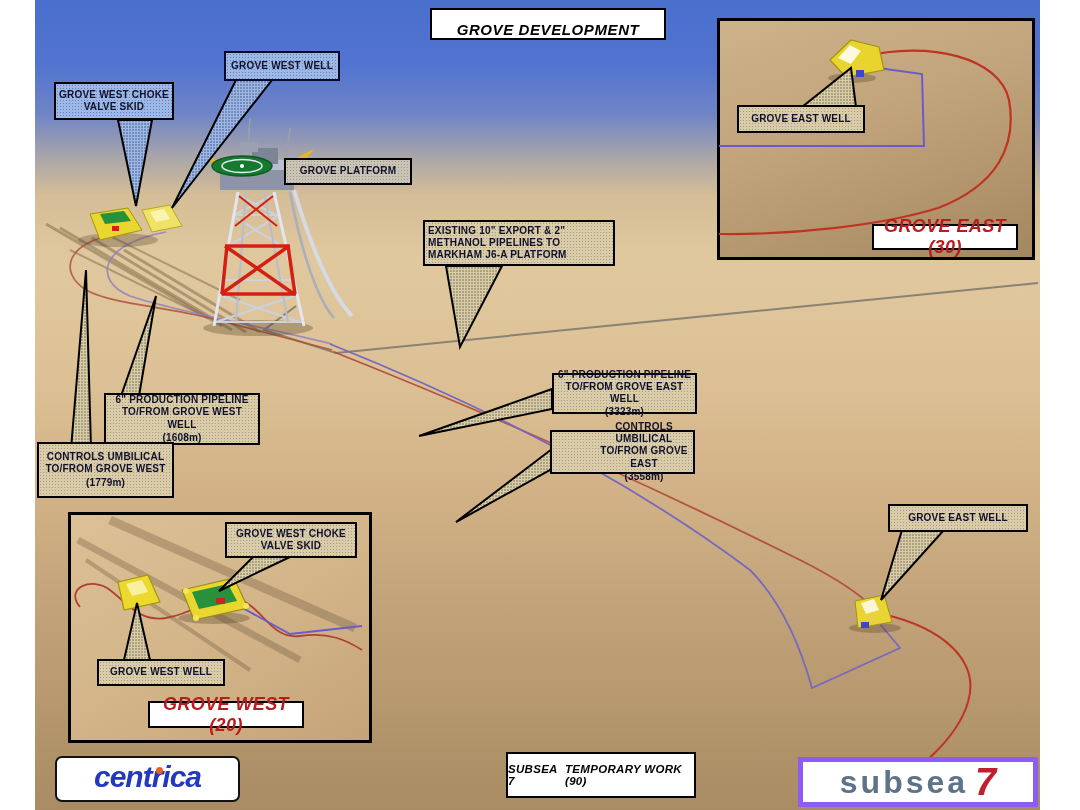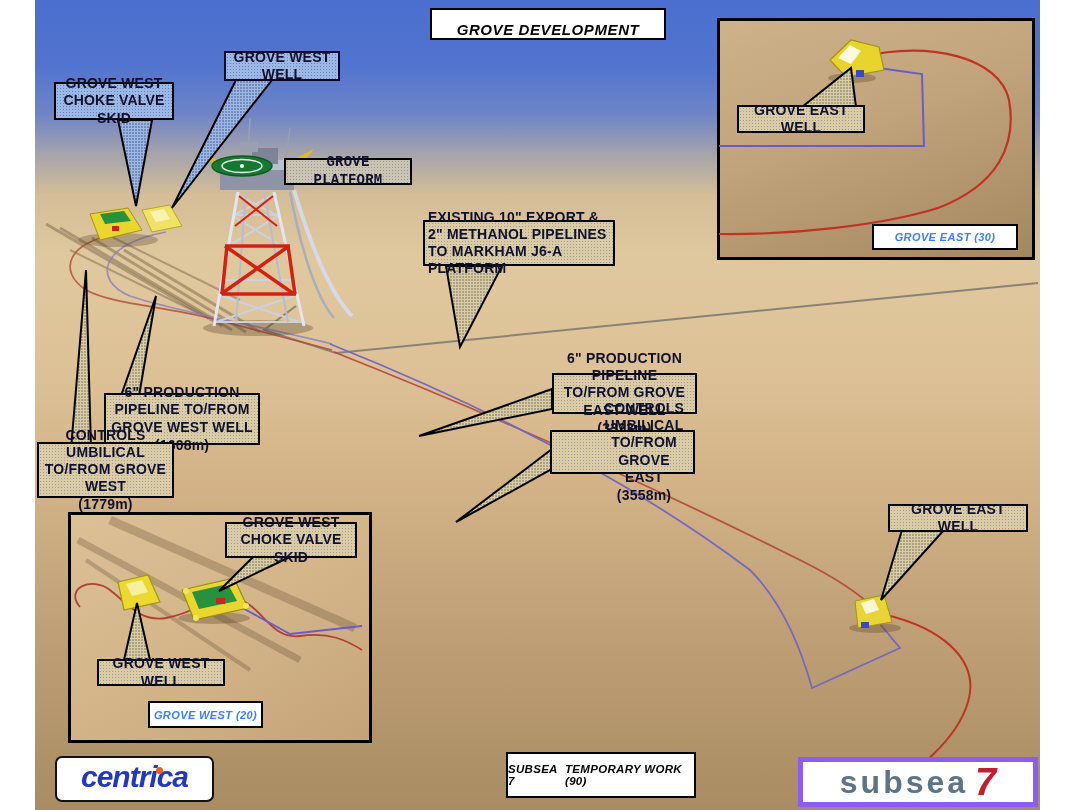--- a/index.html
+++ b/index.html
@@ -11,38 +11,38 @@
       #d4bd97 24%, #e0c89e 32%, #ddc196 46%, #d2b286 60%,
       #bf9f76 78%, #a98c63 100%);}
   .inset{position:absolute;border:3px solid #000;z-index:1;}
   .inset-east{left:717px;top:18px;width:312px;height:236px;
     background:linear-gradient(160deg,#cdb28a 0%,#c2a57c 40%,#b2946c 75%,#a3875f 100%);}
   .inset-west{left:68px;top:512px;width:298px;height:225px;
     background:linear-gradient(150deg,#dcc096 0%,#d4b58a 50%,#c5a379 100%);}
   svg.gfx{position:absolute;left:0;top:0;width:1080px;height:810px;z-index:2;pointer-events:none;}
   .lbl{position:absolute;z-index:3;display:flex;flex-direction:column;align-items:center;
        justify-content:center;text-align:center;border:2px solid #000;
-       font-weight:bold;font-size:14px;line-height:1.22;letter-spacing:.2px;color:#10102c;
+       font-weight:bold;font-size:10px;line-height:1.22;letter-spacing:.2px;color:#10102c;
        padding:1px 3px;box-sizing:border-box;}
   .dots-tan{background-color:#d9cca7;
     background-image:radial-gradient(rgba(40,40,80,.30) .7px,transparent 1px);background-size:3px 3px;}
   .dots-blue{background-color:#9cb8e6;
     background-image:radial-gradient(rgba(15,25,70,.35) .7px,transparent 1px);background-size:3px 3px;}
   .dots-grey{background-color:#c9c4b4;
-    background-image:radial-gradient(rgba(40,40,60,.30) .7px,transparent 1px);background-size:3px 3px;font-family:Liberation Mono, monospace;}
+    background-image:radial-gradient(rgba(40,40,60,.30) .7px,transparent 1px);background-size:3px 3px;}
   .lbl .len{margin-top:1px;}
   .cap{position:absolute;z-index:3;display:flex;align-items:center;justify-content:center;
        background:#fff;border:2.5px solid #000;font-weight:bold;font-style:italic;
-       font-size:11px;letter-spacing:.4px;color:#3b82f6;box-sizing:border-box;text-align:center;}
+       font-size:18px;letter-spacing:.4px;color:#b91c1c;box-sizing:border-box;text-align:center;}
   .title-box{position:absolute;left:430px;top:8px;width:232px;height:28px;z-index:3;
        background:#fff;border:2px solid #000;display:flex;align-items:flex-end;justify-content:center;
        font-weight:bold;font-style:italic;font-size:15px;letter-spacing:.6px;color:#000;}
   .logo{position:absolute;z-index:3;background:#fff;display:flex;align-items:center;
         justify-content:center;box-sizing:border-box;}
-  .logo-centrica{left:55px;top:756px;width:159px;height:46px;border:2px solid #111;border-radius:7px;}
+  .logo-centrica{left:55px;top:756px;width:185px;height:46px;border:2px solid #111;border-radius:7px;}
   .logo-centrica .word{font-weight:bold;font-style:italic;font-size:30px;color:#2238c0;
         letter-spacing:-1px;position:relative;top:-2px;}
   .logo-centrica .idot{position:absolute;left:99px;top:9px;width:7px;height:7px;border-radius:50%;
         background:#e8641e;z-index:4;}
   .logo-subsea7{left:798px;top:757px;width:240px;height:50px;border:5px solid #8b5cf6;}
   .logo-subsea7 .word{font-weight:bold;font-size:32px;color:#5d7488;letter-spacing:3px;}
   .logo-subsea7 .numeral{font-weight:bold;font-style:italic;font-size:38px;color:#c01f30;margin-left:7px;}
   .note{position:absolute;left:506px;top:752px;width:190px;height:46px;z-index:3;background:#fff;
         border:2.5px solid #000;display:flex;flex-direction:row;align-items:center;
         justify-content:center;font-weight:bold;font-style:italic;font-size:11.5px;color:#000;
@@ -246,21 +246,21 @@
   <div class="cap" style="left:872px;top:224px;width:146px;height:26px;">
     <span>GROVE EAST (30)</span>
   </div>
 
   <div class="lbl dots-tan" style="left:225px;top:522px;width:132px;height:36px;">
     <span>GROVE WEST CHOKE VALVE SKID</span>
   </div>
   <div class="lbl dots-tan" style="left:97px;top:659px;width:128px;height:27px;">
     <span>GROVE WEST WELL</span>
   </div>
-  <div class="cap" style="left:148px;top:701px;width:115px;height:27px;">
+  <div class="cap" style="left:148px;top:701px;width:156px;height:27px;">
     <span>GROVE WEST (20)</span>
   </div>
 
   <div class="note">
     <span>SUBSEA 7</span>
     <span>TEMPORARY WORK (90)</span>
   </div>
 
   <div class="logo logo-centrica">
     <span class="word">centrica</span>

